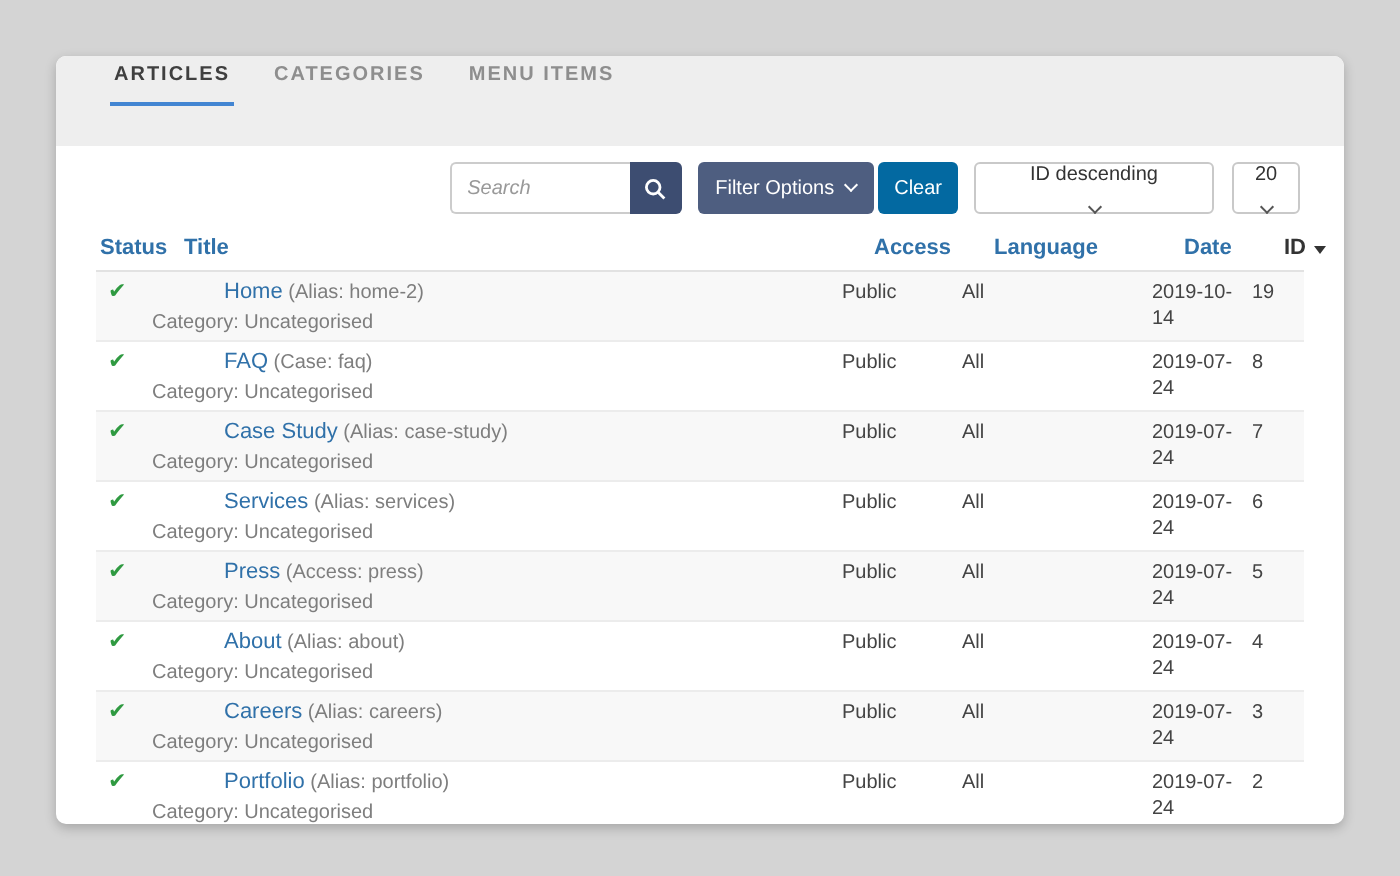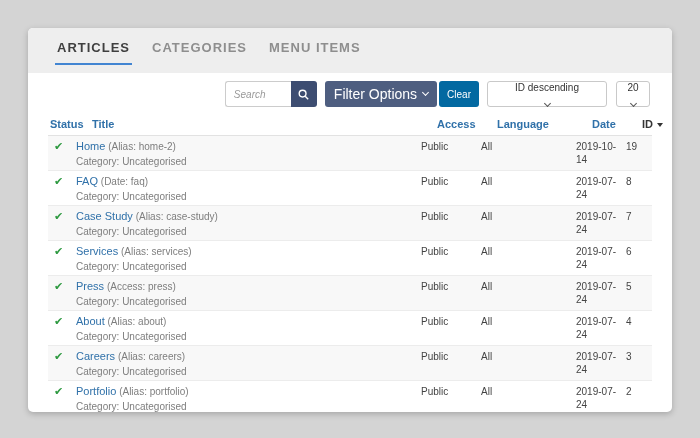--- a/index.html
+++ b/index.html
@@ -21,44 +21,44 @@
   
   .tabbar {
     background: #eeeeee;
     height: 45px;
     display: flex;
     align-items: flex-end;
     padding-left: 27px;
     gap: 18px;
   }
   .tab {
-    font-size: 13px;
+    font-size: 10px;
     font-weight: bold;
     letter-spacing: 1px;
     color: #8e8e8e;
     padding: 0 2px 8px 2px;
-    margin-bottom: 8px;
+    margin-bottom: 20px;
     cursor: pointer;
     border-bottom: 2px solid transparent;
   }
   .tab.active {
     color: #3f3f3f;
     border-bottom: 2px solid #4285d2;
   }
   
   .toolbar {
     display: flex;
     justify-content: flex-end;
     align-items: center;
     padding: 8px 22px 8px 22px;
     height: 42px;
   }
   .search-group { display: flex; }
   .search-input {
-    width: 66px; height: 26px;
+    width: 90px; height: 26px;
     border: 1px solid #cccccc;
     border-right: none;
     border-radius: 3px 0 0 3px;
     padding: 0 8px;
     font-size: 10px;
     color: #444;
     outline: none;
     font-family: "Liberation Sans", sans-serif;
   }
   .search-input::placeholder { font-style: italic; color: #999; font-size: 10px; }
@@ -68,21 +68,21 @@
     border: none;
     border-radius: 0 3px 3px 0;
     display: flex; align-items: center; justify-content: center;
     cursor: pointer;
   }
   .btn-filter {
     margin-left: 8px;
     height: 26px;
     background: #4e5e80;
     color: #fff;
-    font-size: 14px;
+    font-size: 10px;
     border: none;
     border-radius: 3px;
     padding: 0 9px;
     display: flex; align-items: center; gap: 6px;
     cursor: pointer;
     font-family: "Liberation Sans", sans-serif;
   }
   .btn-clear {
     margin-left: 2px;
     height: 26px;
@@ -158,20 +158,21 @@
     padding-left: 6px;
     cursor: pointer;
     display: inline-block;
   }
   .title-line { line-height: 13px; }
   .title-link {
     color: #3071a9;
     font-size: 11px;
     text-decoration: none;
     cursor: pointer;
+    margin-left: 36px;
   }
   .alias { color: #7e7e7e; font-size: 10px; margin-top: 24px; }
   .category { color: #7e7e7e; font-size: 10px; line-height: 13px; margin-top: 2px; }
   .cell { font-size: 10px; color: #444; line-height: 13px; }
 </style>
 </head>
 <body>
 
 <div class="card">
 
@@ -238,21 +239,21 @@
     <div class="cell">19</div>
   </div>
 
   <div class="row">
     <div class="cell">
       <span class="check">✔</span>
     </div>
     <div class="cell">
       <div class="title-line">
         <a class="title-link">FAQ</a>
-        <span class="alias"> <span>(Date: faq)</span></span>
+        <span class="alias"> <span>(Case: faq)</span></span>
       </div>
       <div class="category">Category: Uncategorised</div>
     </div>
     <div class="cell">Public</div>
     <div class="cell">All</div>
     <div class="cell">2019-07-24</div>
     <div class="cell">8</div>
   </div>
 
   <div class="row">

